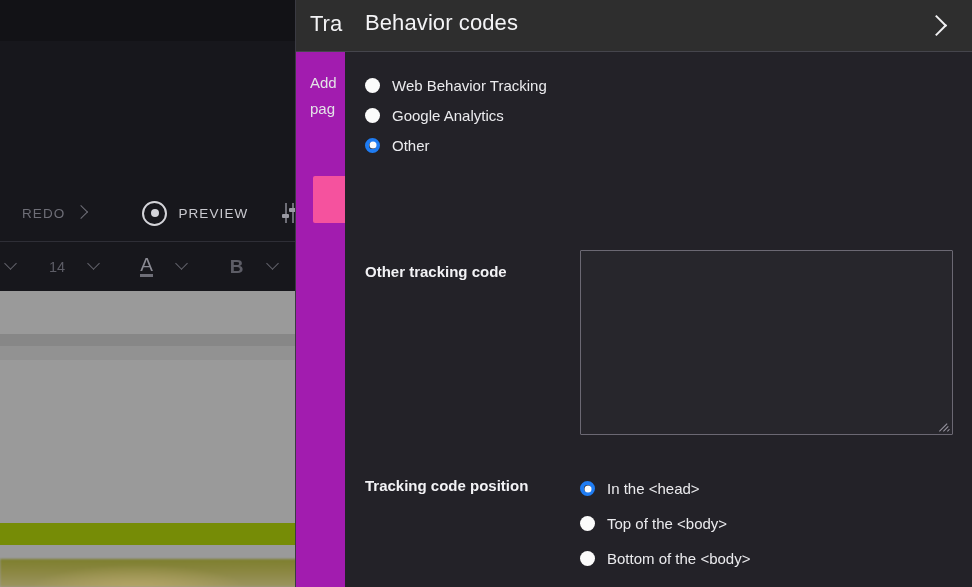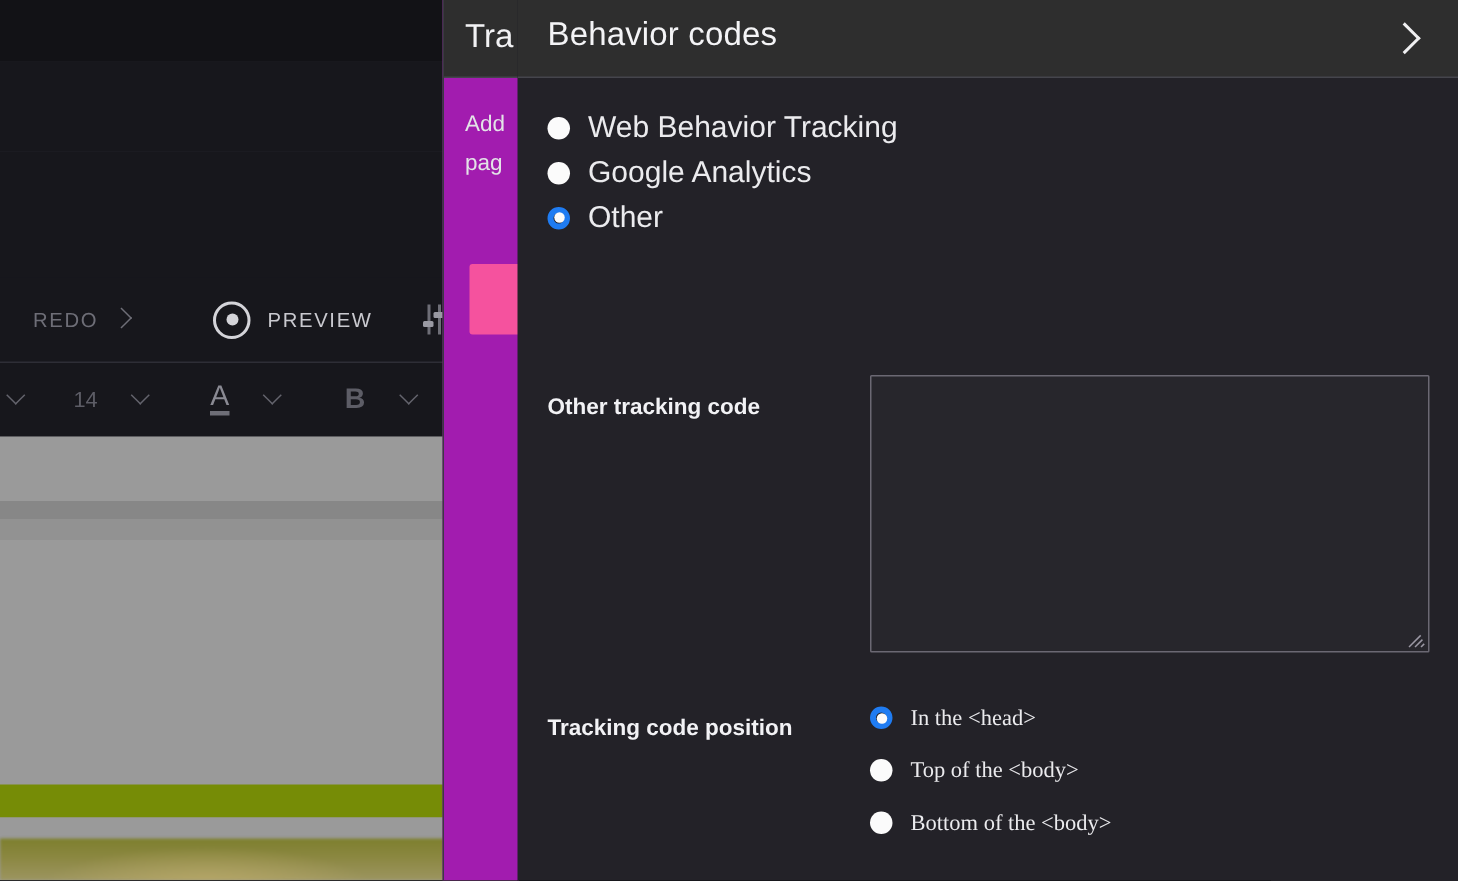--- a/index.html
+++ b/index.html
@@ -336,21 +336,21 @@
   .radio.checked::after {
     content: "";
     position: absolute;
     left: 50%; top: 50%;
     width: 7px; height: 7px;
     background: #fbfbfb;
     border-radius: 50%;
     transform: translate(-50%,-50%);
   }
   .radio-label {
-    font-size: 20px;
+    font-size: 15px;
     color: #ebebee;
   }
 
   
   .field-label {
     position: absolute;
     font-size: 15px;
     font-weight: bold;
     color: #f2f2f5;
     white-space: nowrap;
@@ -390,24 +390,23 @@
   .resize-grip i:nth-child(1) { left: 1px;  top: 11px; width: 11px; }
   .resize-grip i:nth-child(2) { left: 5px;  top: 11px; width: 7px; }
   .resize-grip i:nth-child(3) { left: 9px;  top: 11px; width: 3px; }
 
   .pos-list {
     position: absolute;
     left: 235px; top: 420px;
   }
   .pos-row {
     display: flex;
-    align-items: flex-start;
+    align-items: center;
     height: 35px;
     cursor: pointer;
-    font-family: Liberation Serif, serif;
   }
   .pos-label {
     font-size: 15px;
     color: #ebebee;
   }
 </style>
 </head>
 <body>
 
 <div id="root">

